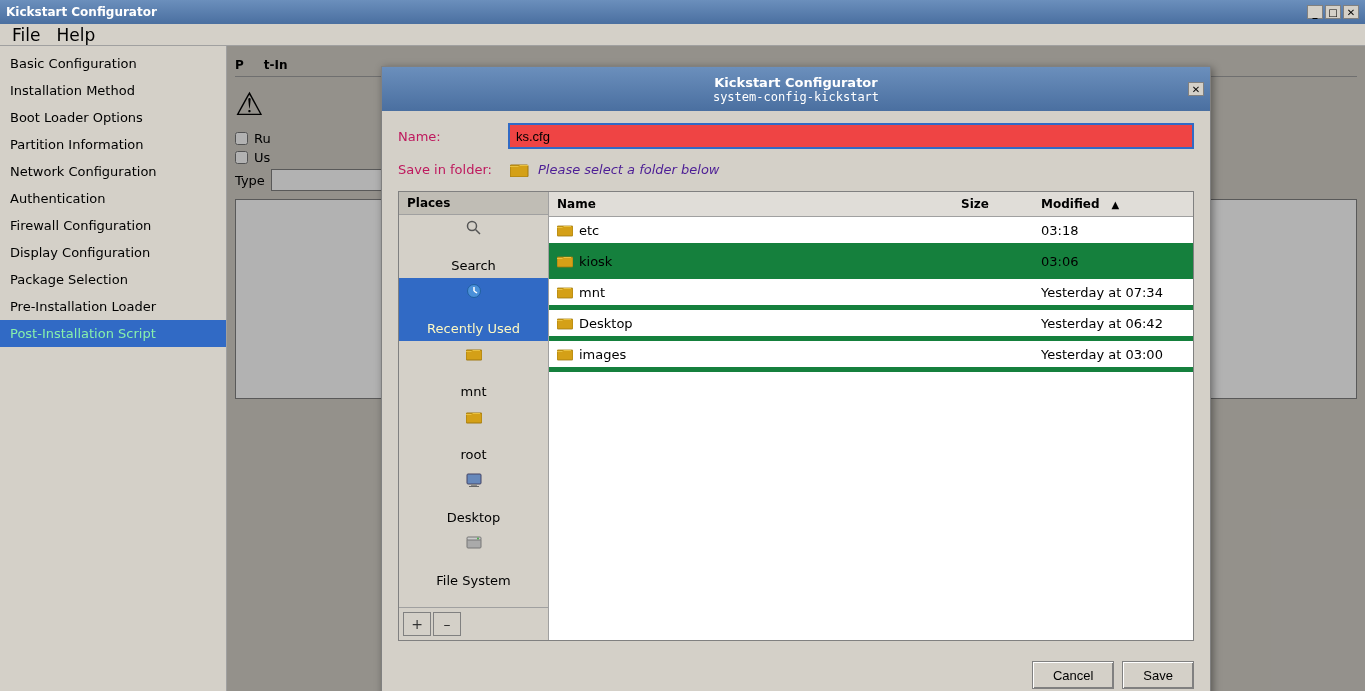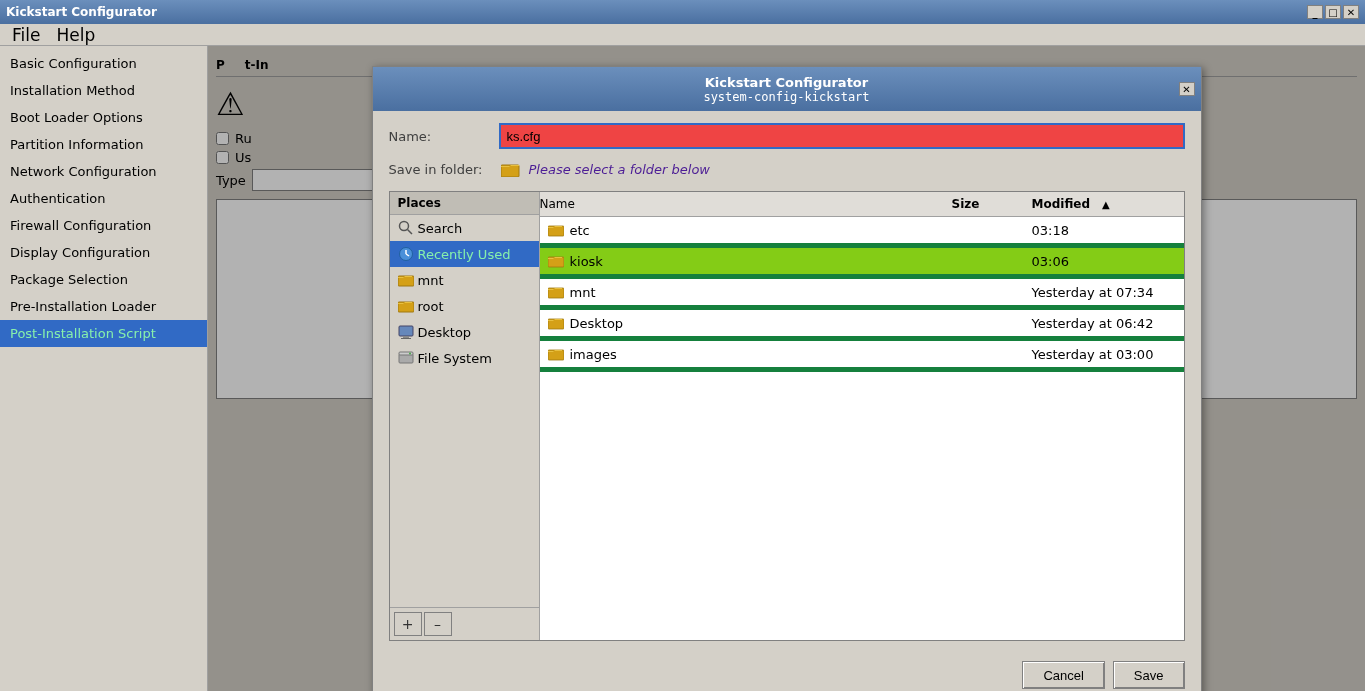--- a/index.html
+++ b/index.html
@@ -70,21 +70,21 @@
     }
 
     .app-body {
       display: flex;
       flex: 1;
       overflow: hidden;
     }
 
     
     .sidebar {
-      width: 208px;
+      width: 227px;
       background: #d4d0c8;
       border-right: 1px solid #a0a0a0;
       padding: 4px 0;
     }
 
     .sidebar-item {
       padding: 6px 10px;
       font-size: 13px;
       cursor: pointer;
       color: #000;
@@ -171,21 +171,21 @@
 
     .dialog-row {
       display: flex;
       align-items: center;
       margin-bottom: 10px;
     }
 
     .dialog-label {
       width: 110px;
       font-size: 13px;
-      color: #404040;
+      color: #be185d;
     }
 
     .dialog-name-input {
       flex: 1;
       height: 26px;
       border: 2px solid #316ac5;
       background: #ef4444;
       padding: 2px 6px;
       font-size: 13px;
       outline: none;
@@ -243,26 +243,27 @@
       background: #c0bdb5;
       border-bottom: 1px solid #a0a0a0;
     }
 
     .places-item {
       display: flex;
       align-items: center;
       padding: 5px 8px;
       font-size: 13px;
       cursor: pointer;
-      gap: 4px;
+      gap: 22px;
+      flex-direction: column;
     }
 
     .places-item.selected {
       background: #316ac5;
-      color: #86efac;
+      color: #fef9c3;
     }
 
     .places-item-icon {
       width: 16px;
       height: 16px;
       flex-shrink: 0;
     }
 
     
     .files-panel {
@@ -274,23 +275,23 @@
 
     .files-header {
       display: flex;
       background: #e0ddd8;
       border-bottom: 1px solid #a0a0a0;
       padding: 3px 0;
     }
 
     .files-col-name {
       flex: 1;
-      padding: 2px 0;
+      padding: 2px 8px;
       font-size: 12px;
-      font-weight: normal;
+      font-weight: bold;
       cursor: pointer;
     }
 
     .files-col-size {
       width: 80px;
       padding: 2px 8px;
       font-size: 12px;
       font-weight: bold;
     }
 
@@ -315,21 +316,21 @@
 
     .file-row {
       display: flex;
       align-items: center;
       padding: 3px 0;
       cursor: pointer;
       border-bottom: 5px solid #15803d;
     }
 
     .file-row.selected {
-      background: #84cc16;
+      background: #15803d;
     }
 
     .file-row-name {
       flex: 1;
       padding: 2px 8px;
       font-size: 13px;
       display: flex;
       align-items: center;
       gap: 6px;
     }

